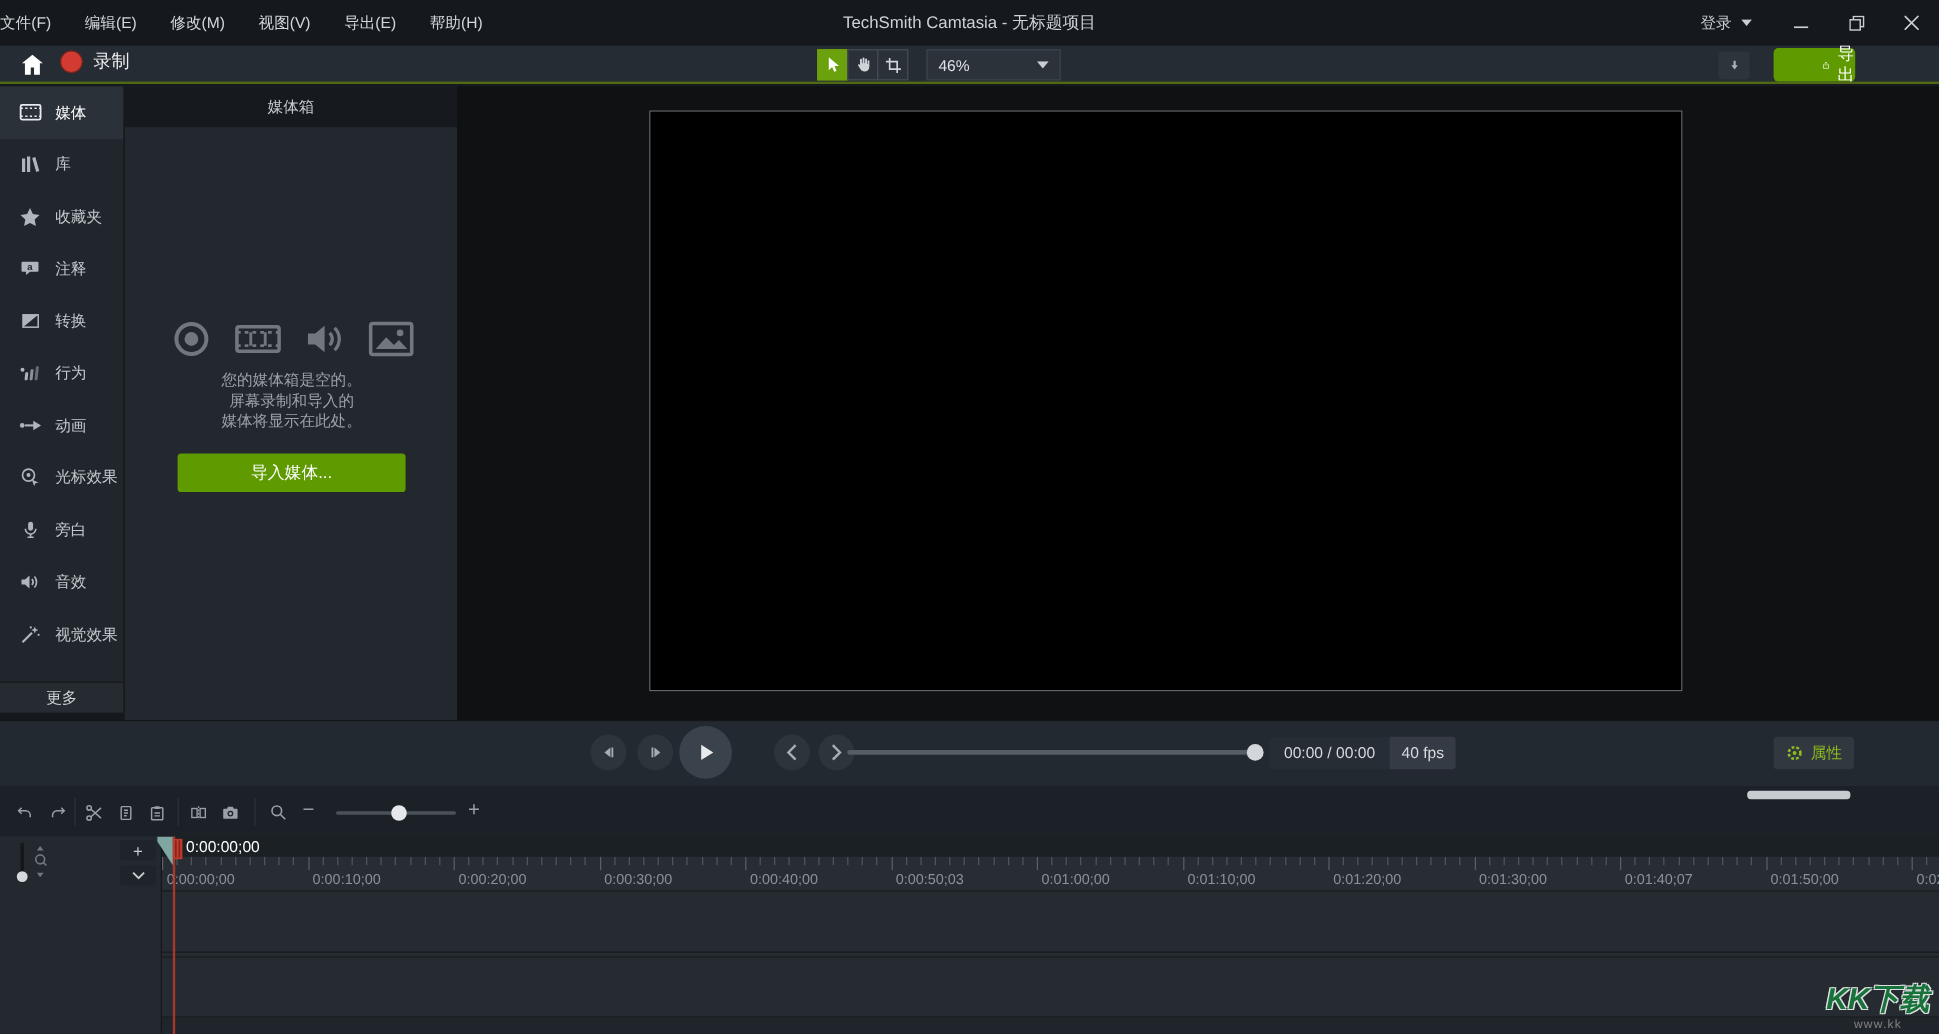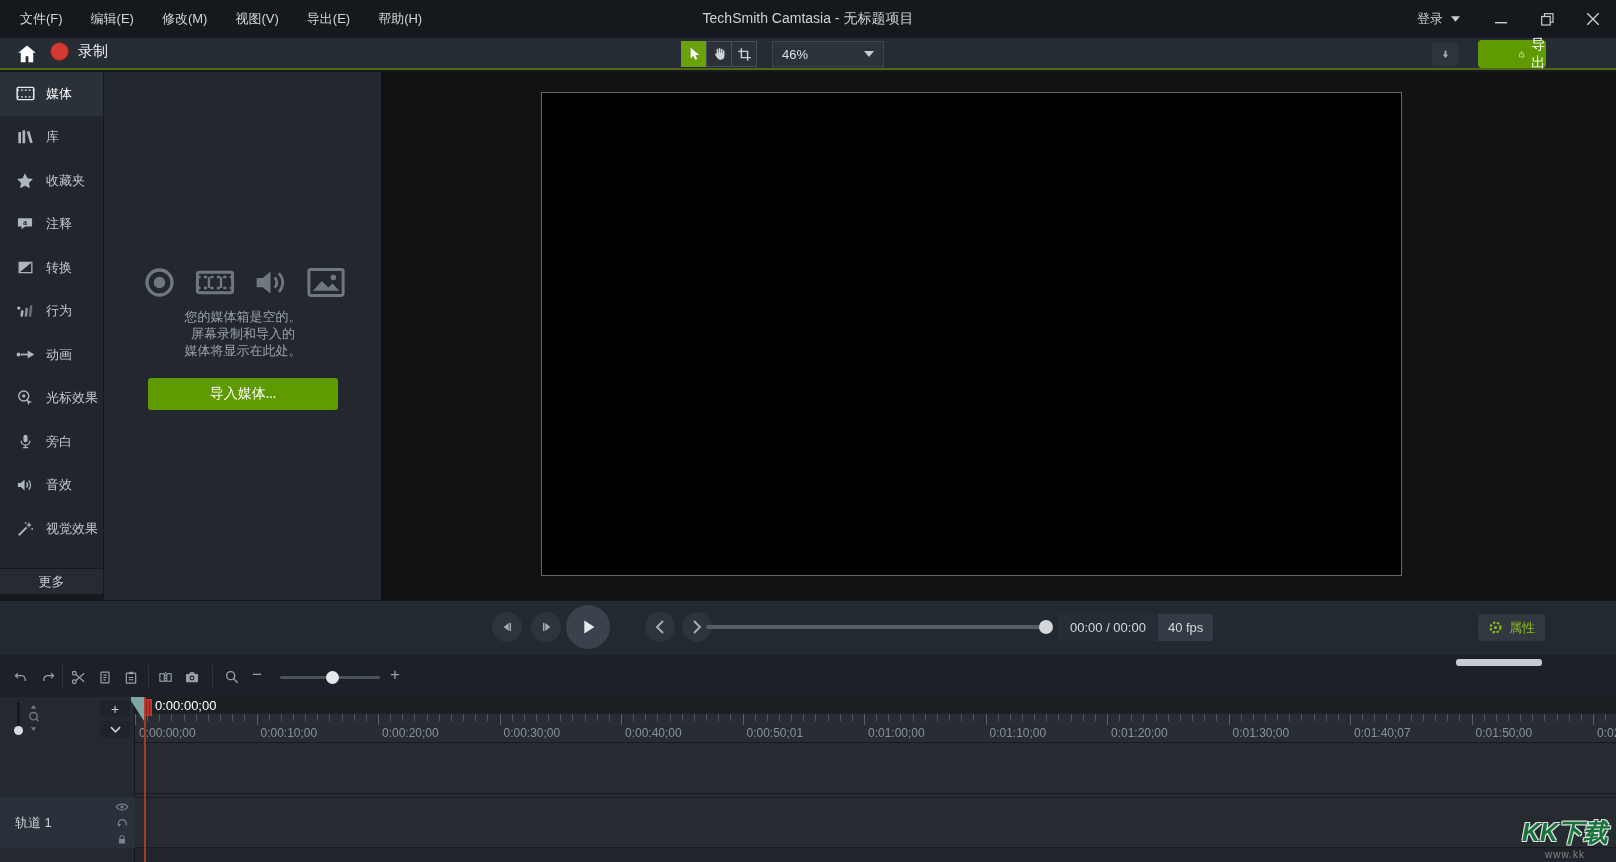--- a/index.html
+++ b/index.html
@@ -3,21 +3,21 @@
 <meta charset="utf-8">
 <style>
   * { margin:0; padding:0; box-sizing:border-box; }
   html,body { width:1616px; height:862px; overflow:hidden; background:#16191d;
     font-family:"Liberation Sans","DejaVu Sans",sans-serif; color:#d6dade; }
   svg { display:block; }
 
   
   #titlebar { position:absolute; left:0; top:0; width:1616px; height:38px; background:#15181c;
     display:flex; align-items:center; }
-  #menus { display:flex; gap:28px; padding-left:20px; font-size:13px; color:#d2d7db; }
+  #menus { display:flex; gap:28px; padding-left:0; font-size:13px; color:#d2d7db; }
   #menus span { cursor:default; }
   #wintitle { position:absolute; left:0; right:0; text-align:center; font-size:14px; color:#cdd2d6; pointer-events:none; }
   #winctrls { position:absolute; right:0; top:0; height:38px; display:flex; align-items:center; gap:0; }
   .signin { display:flex; align-items:center; gap:8px; font-size:13px; color:#c9ced3; padding:0 18px; }
   .wbtn { width:46px; height:38px; display:flex; align-items:center; justify-content:center; color:#c9ced3; }
 
   
   #toolbar { position:absolute; left:0; top:38px; width:1616px; height:32px; background:#262c33;
     border-bottom:2px solid #4f6a12; }
   #home-btn { position:absolute; left:16px; top:5px; width:24px; height:22px; color:#fff; }
@@ -31,21 +31,21 @@
   #zoom-dd { position:absolute; left:772px; top:3px; width:112px; height:26px; background:#2b323a;
     border:1px solid #3d444c; display:flex; align-items:center; font-size:13px; color:#dde1e4; padding:0 9px; }
   #zoom-dd .caret { margin-left:auto; }
   #dl-btn { position:absolute; left:1432px; top:5px; width:26px; height:23px; background:#2d343b;
     border-radius:3px; display:flex; align-items:center; justify-content:center; color:#aab0b7; }
   #export-btn { position:absolute; left:1478px; top:2px; width:68px; height:28px; background:var(--button_green);
     border-radius:4px; display:flex; align-items:center; justify-content:center; gap:6px;
     color:#fff; font-size:14px;padding-left:40px; }
 
   
-  #main { position:absolute; left:0; top:72px; width:1428px; height:528px;font-family:Liberation Serif, serif; }
+  #main { position:absolute; left:0; top:72px; width:1428px; height:528px; }
   #sidebar { position:absolute; left:0; top:0; width:103px; height:528px; background:#21262c; }
   .sb-item { height:43.5px; display:flex; align-items:center; gap:10px; padding-left:14px; }
   .sb-item .ic { width:22px; height:22px; color:#aeb5bb; flex:none; display:flex; align-items:center; justify-content:center; }
   .sb-item .lb { font-size:13px; color:#c2c8cd; white-space:nowrap; }
   .sb-item.sel { background:#2a3139; }
   .sb-item.sel .lb { color:#fff; } .sb-item.sel .ic { color:#e9ecee; }
   #more-row { position:absolute; left:0; top:496px; width:103px; height:26px; background:#252b31;
     border-top:1px solid #15181c; display:flex; align-items:center; justify-content:center; font-size:13px; color:#ccd1d5; }
   #more-plus { position:absolute; left:103px; top:496px; width:29px; height:26px; background:#252b31;
     border-top:1px solid #15181c; border-left:1px solid #15181c; display:flex; align-items:center; justify-content:center;
@@ -320,20 +320,23 @@
   </div>
   <div id="more-row">
     <span>更多</span>
   </div>
   <div id="more-plus">
     <span>+</span>
   </div>
   <div id="panel-bottom-strip"></div>
 
   <div id="media-panel">
+    <div class="hdr">
+      <span>媒体箱</span>
+    </div>
     <div class="empty-icons">
       <svg width="37" height="37" viewBox="0 0 40 40">
           <circle cx="20" cy="20" r="13.5" fill="none" stroke="currentColor" stroke-width="3.6"></circle>
           <circle cx="20" cy="20" r="6.2" fill="currentColor"></circle>
         </svg>
       <svg width="40" height="37" viewBox="0 0 42 40">
           <rect x="2" y="9" width="38" height="22" rx="2" fill="none" stroke="currentColor" stroke-width="3.2"></rect>
           <path stroke="currentColor" stroke-width="2.6" stroke-dasharray="3.4 3.6" d="M2 14h38M2 26h38"></path>
           <path stroke="currentColor" stroke-width="2.6" d="M14.5 14v12M27.5 14v12"></path>
         </svg>
@@ -594,21 +597,21 @@
       <i class="tick" style="left: 1421.55px;"></i>
       <i class="tick" style="left: 1433.7px;"></i>
       <i class="tick" style="left: 1445.85px;"></i>
       <i class="tick major" style="left: 1458px;"></i>
       <i class="tick" style="left: 1470.15px;"></i>
       <span class="ruler-label" style="left: 4px;">0:00:00;00</span>
       <span class="ruler-label" style="left: 125.5px;">0:00:10;00</span>
       <span class="ruler-label" style="left: 247px;">0:00:20;00</span>
       <span class="ruler-label" style="left: 368.5px;">0:00:30;00</span>
       <span class="ruler-label" style="left: 490px;">0:00:40;00</span>
-      <span class="ruler-label" style="left: 611.5px;">0:00:50;01</span>
+      <span class="ruler-label" style="left: 611.5px;">0:00:50;03</span>
       <span class="ruler-label" style="left: 733px;">0:01:00;00</span>
       <span class="ruler-label" style="left: 854.5px;">0:01:10;00</span>
       <span class="ruler-label" style="left: 976px;">0:01:20;00</span>
       <span class="ruler-label" style="left: 1097.5px;">0:01:30;00</span>
       <span class="ruler-label" style="left: 1219px;">0:01:40;07</span>
       <span class="ruler-label" style="left: 1340.5px;">0:01:50;00</span>
       <span class="ruler-label" style="left: 1462px;">0:02:00;00</span>
     </div>
 
   <div class="lane" style="top:45px;height:52px"></div>
@@ -630,43 +633,20 @@
     <div class="trk-plusbtn" style="top:3px">
       <span>+</span>
     </div>
     <div class="trk-plusbtn" style="top:24px">
       <svg width="11" height="7" viewBox="0 0 12 7" fill="none" stroke="#c6cbd0" stroke-width="1.8">
           <path d="M1 1l5 5 5-5"></path>
         </svg>
     </div>
 
 
-    <div class="trk-hdr" style="top:100px;height:51px">
-      <span class="nm">轨道 1</span>
-      <div class="trk-icons">
-        <span>
-          <svg width="14" height="14" viewBox="0 0 24 24">
-              <path d="M2 12s3.5-5 10-5 10 5 10 5-3.5 5-10 5S2 12 2 12z" fill="none" stroke="currentColor" stroke-width="1.8"></path>
-              <circle cx="12" cy="12" r="2.5" fill="currentColor"></circle>
-            </svg>
-        </span>
-        <span>
-          <svg width="13" height="13" viewBox="0 0 24 24">
-              <path d="M18.5 15.5a7.5 7.5 0 10-13.3.6" fill="none" stroke="currentColor" stroke-width="2.2"></path>
-              <path fill="currentColor" d="M3 13l3.2 5 3-5.2z"></path>
-            </svg>
-        </span>
-        <span>
-          <svg width="12" height="13" viewBox="0 0 24 24">
-              <path d="M8 11V8a4 4 0 018 0v3" fill="none" stroke="currentColor" stroke-width="2"></path>
-              <rect x="6" y="11" width="12" height="9" rx="1" fill="currentColor"></rect>
-            </svg>
-        </span>
-      </div>
-    </div>
   </div>
 
   <div id="ph-line"></div>
   <div id="playhead">
     <svg width="22" height="24" viewBox="0 0 22 24">
       <polygon points="0,0 13,0 13,24 0,4" fill="#7fa7a2"></polygon>
       <rect x="13" y="2" width="8" height="17" fill="#c0392b"></rect>
       <path d="M15.5 3.5v14M18.5 3.5v14" stroke="#7e241d" stroke-width="1.2"></path>
     </svg>
   </div>

